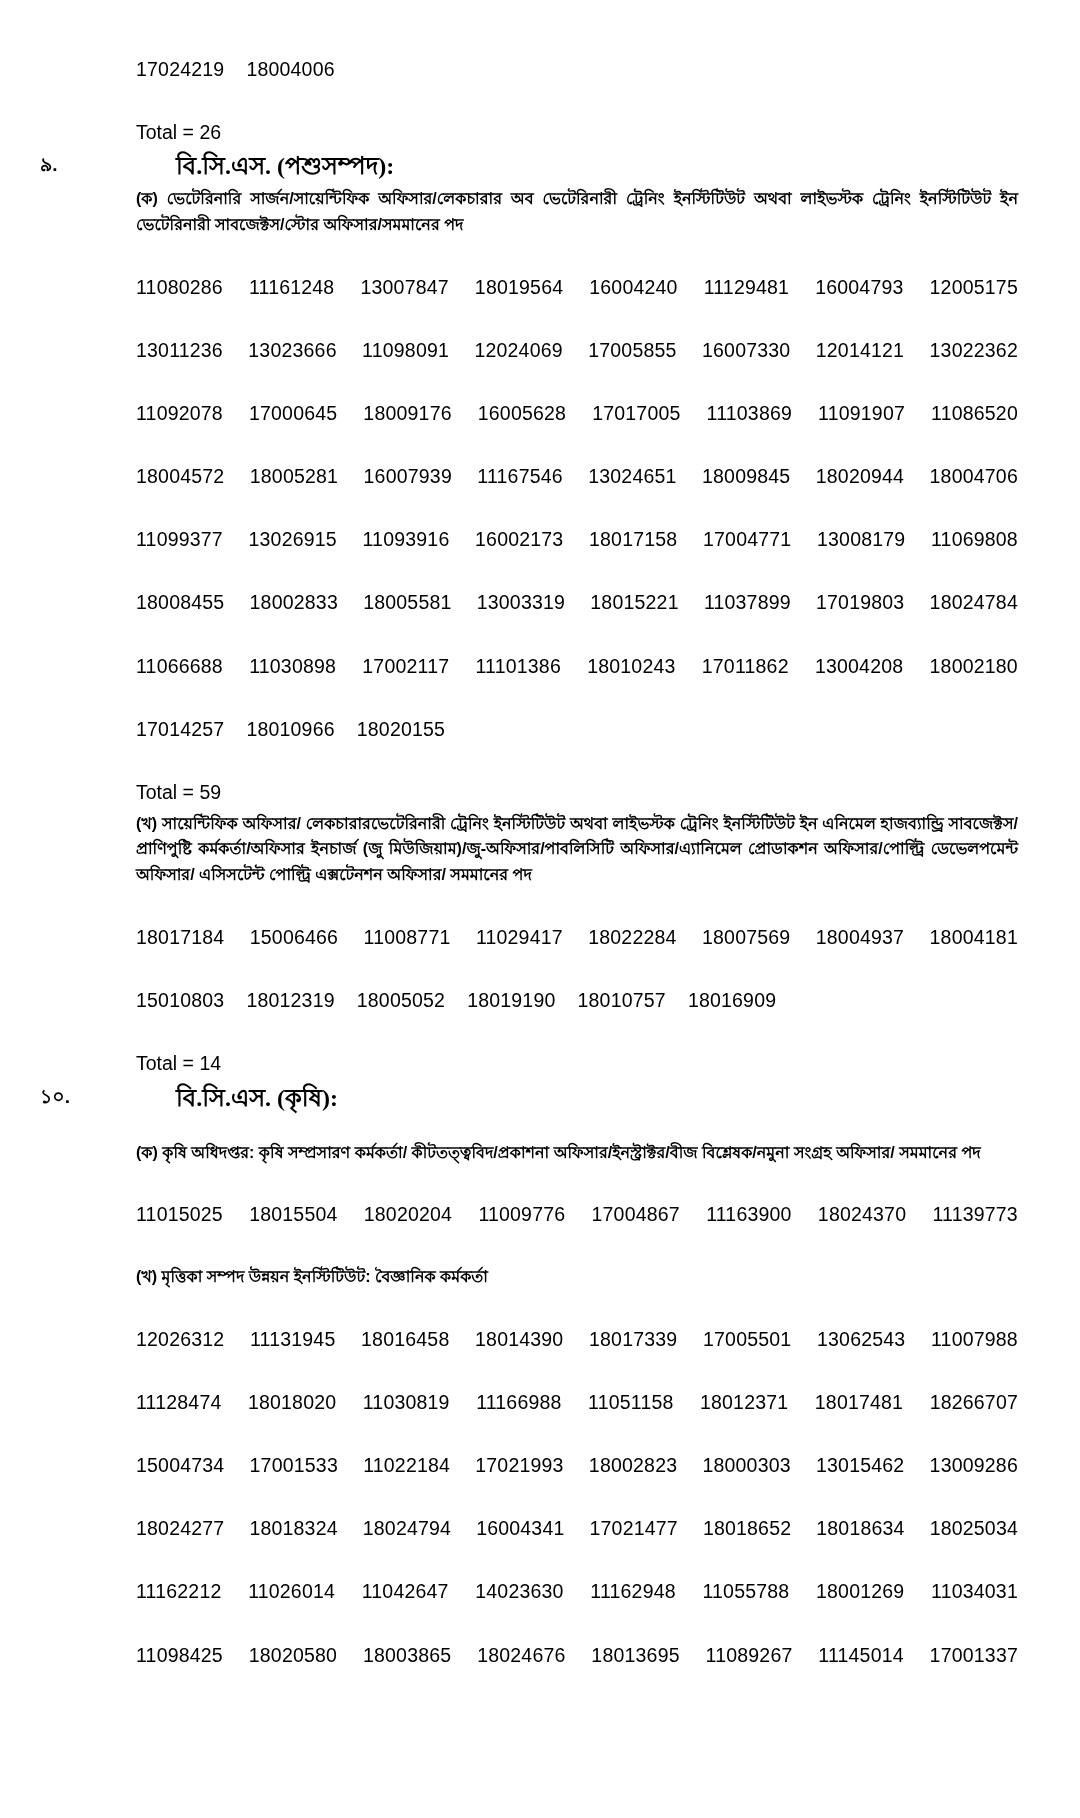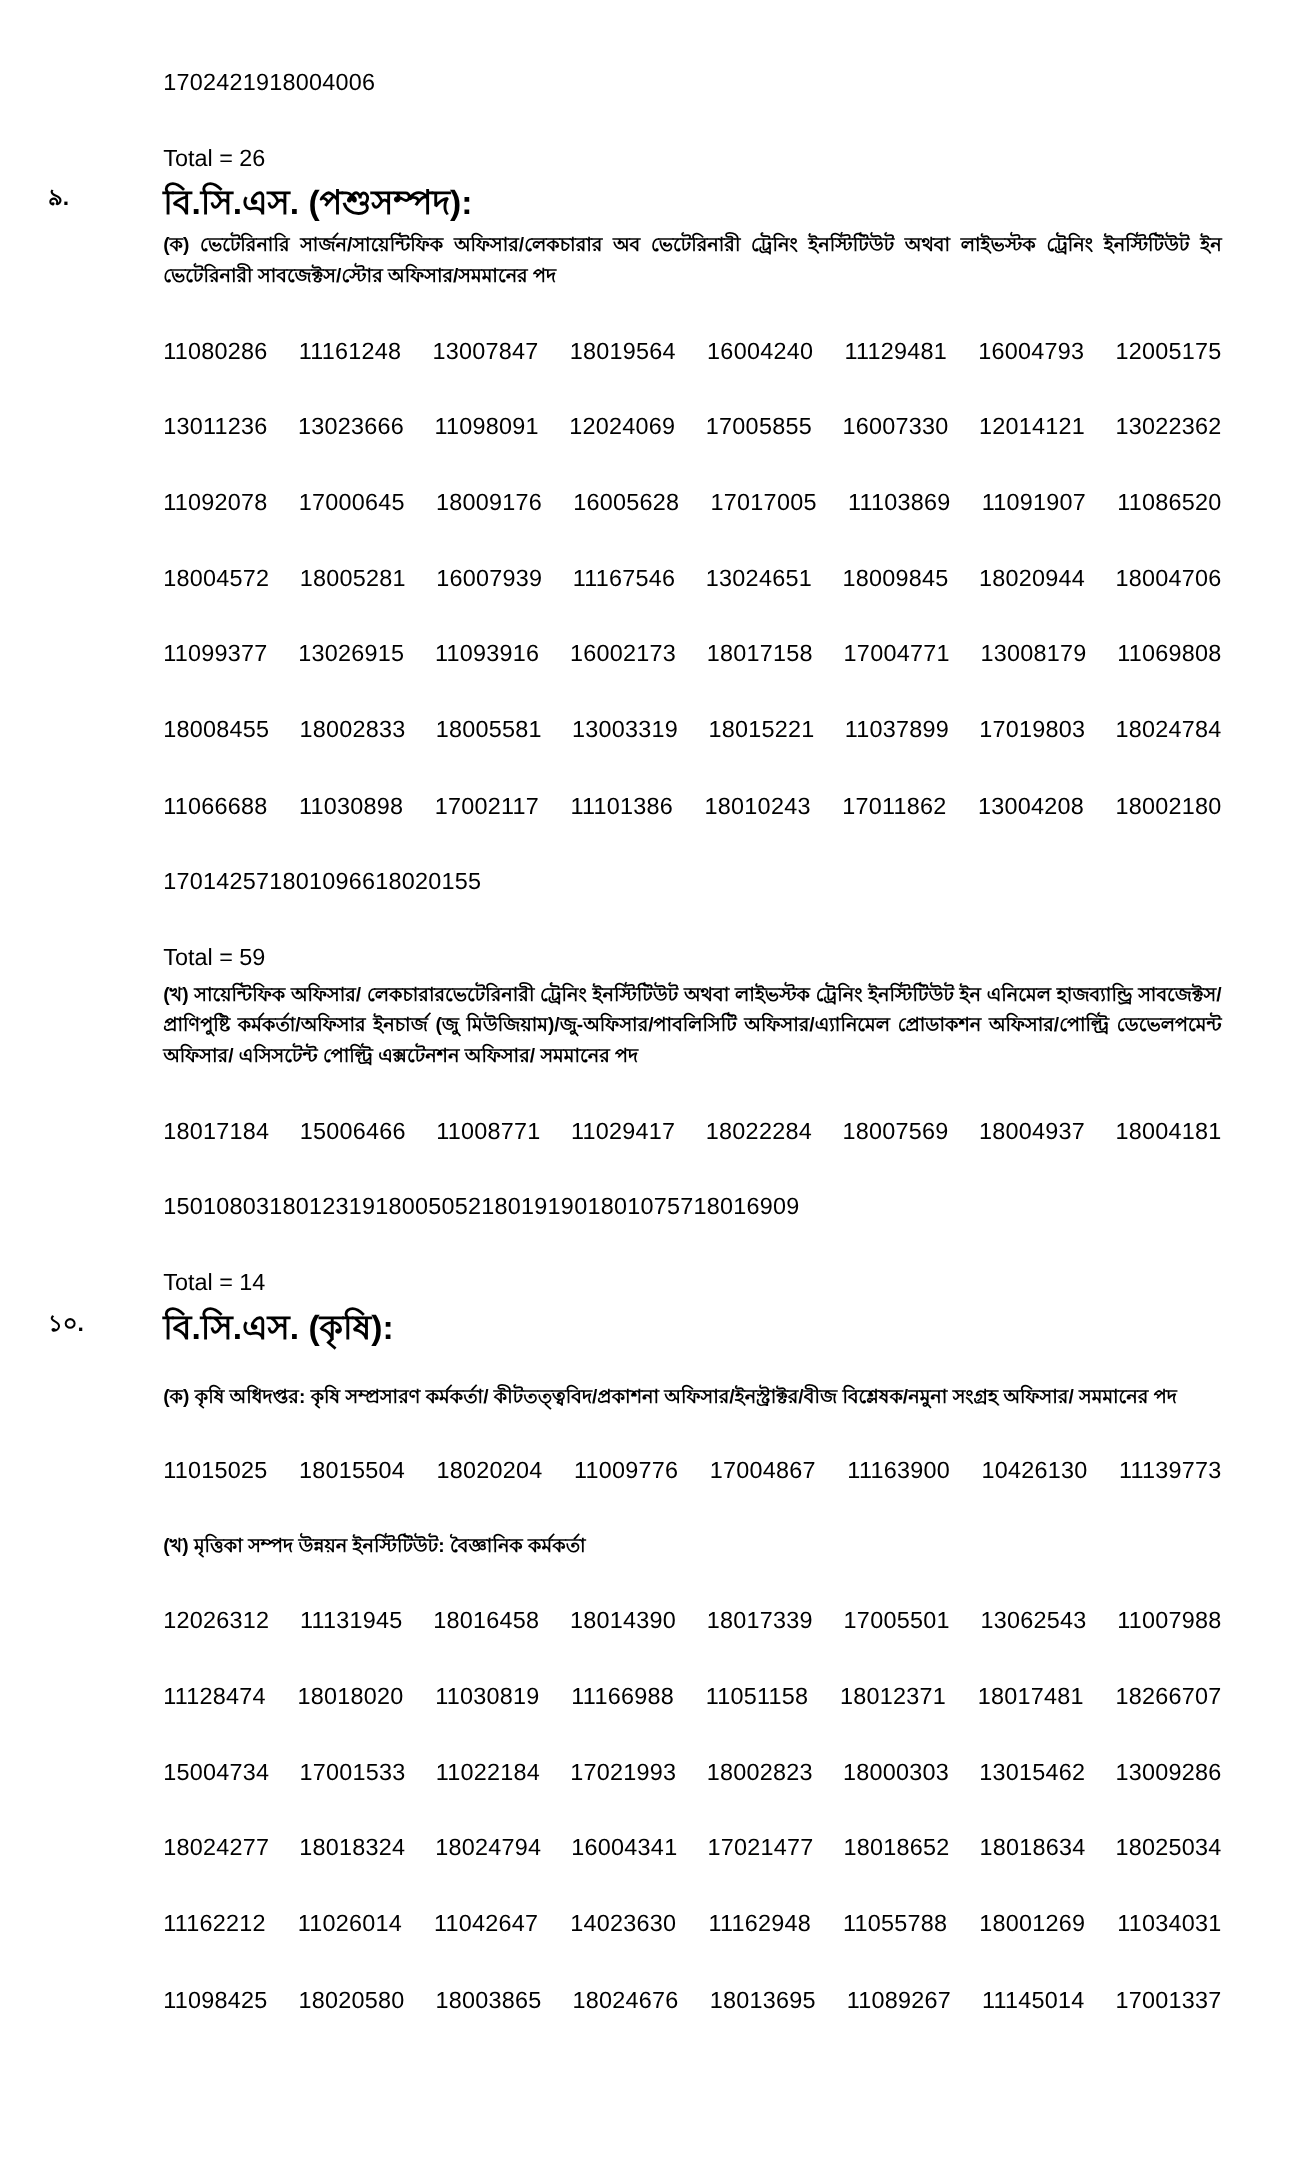--- a/index.html
+++ b/index.html
@@ -33,23 +33,24 @@
     width: 96px;
     margin-left: -96px;
     flex: 0 0 96px;
     font-weight: bold;
     font-size: 19px;
     font-family: "Liberation Sans", sans-serif;
     padding-top: 2px;
   }
   .heading {
     font-weight: bold;
-    font-size: 28px;
-    font-family: Liberation Sans, sans-serif;
+    font-size: 24px;
+    font-family: Liberation Serif, serif;
     line-height: 1.5;
+    margin-left: 40px;
   }
   .subheading {
     font-weight: bold;
     font-size: 16px;
     font-family: "Liberation Sans", sans-serif;
     line-height: 1.62;
     text-align: justify;
     text-justify: inter-word;
     margin-top: 2px;
     margin-bottom: 2px;
@@ -73,21 +74,21 @@
   }
   .gap-med { height: 22px; }
   .numline {
     display: flex;
     justify-content: space-between;
   }
   .numline.last {
     justify-content: flex-start;
   }
   .numline span { white-space: pre; }
-  .numline.last span + span { }
+  .numline.last span + span { margin-left: 22px; }
 </style>
 </head>
 <body>
 
 <div class="page">
   <div class="doc-body">
 
     <div class="block">
       <div class="numbers">
         <div class="numline last">
@@ -150,21 +151,21 @@
       <div class="num">১০.</div>
       <div class="heading">বি.সি.এস. (কৃষি):</div>
     </div>
 
     <div class="gap-med"></div>
 
     <div class="block">
       <div class="subheading">(ক) কৃষি অধিদপ্তর: কৃষি সম্প্রসারণ কর্মকর্তা/ কীটতত্ত্ববিদ/প্রকাশনা অফিসার/ইনস্ট্রাক্টর/বীজ বিশ্লেষক/নমুনা সংগ্রহ অফিসার/ সমমানের পদ</div>
       <div class="numbers">
         <div class="numline">
-          <span>11015025</span><span>18015504</span><span>18020204</span><span>11009776</span><span>17004867</span><span>11163900</span><span>10426130</span><span>11139773</span>
+          <span>11015025</span><span>18015504</span><span>18020204</span><span>11009776</span><span>17004867</span><span>11163900</span><span>18024370</span><span>11139773</span>
         </div>
       </div>
     </div>
 
     <div class="block">
       <div class="subheading">(খ) মৃত্তিকা সম্পদ উন্নয়ন ইনস্টিটিউট: বৈজ্ঞানিক কর্মকর্তা</div>
       <div class="numbers">
         <div class="numline">
           <span>12026312</span><span>11131945</span><span>18016458</span><span>18014390</span><span>18017339</span><span>17005501</span><span>13062543</span><span>11007988</span>
         </div>

